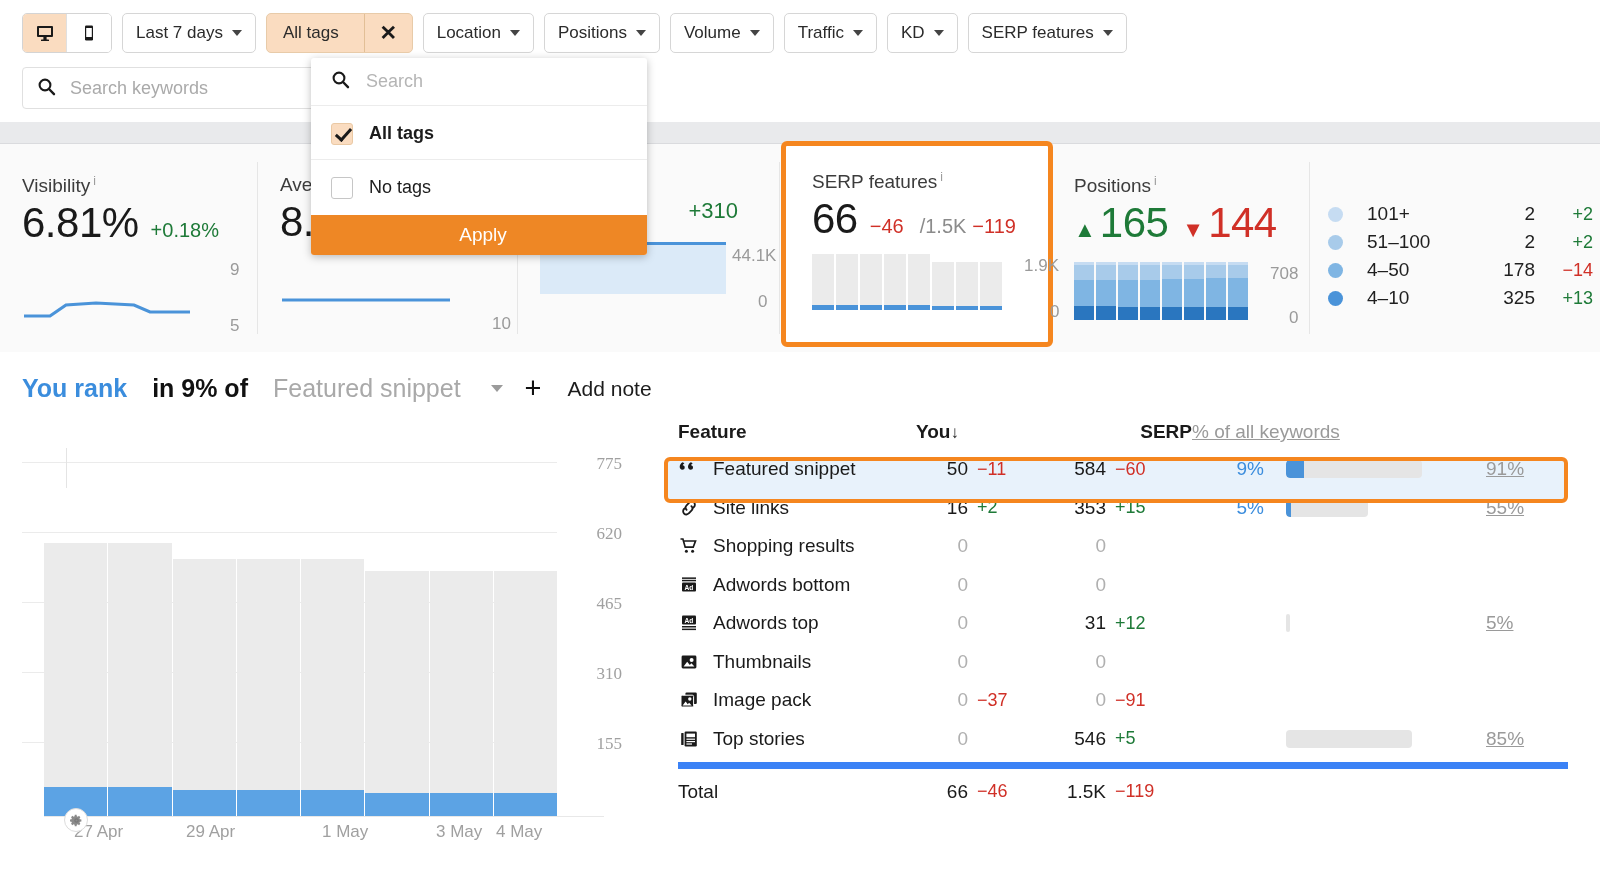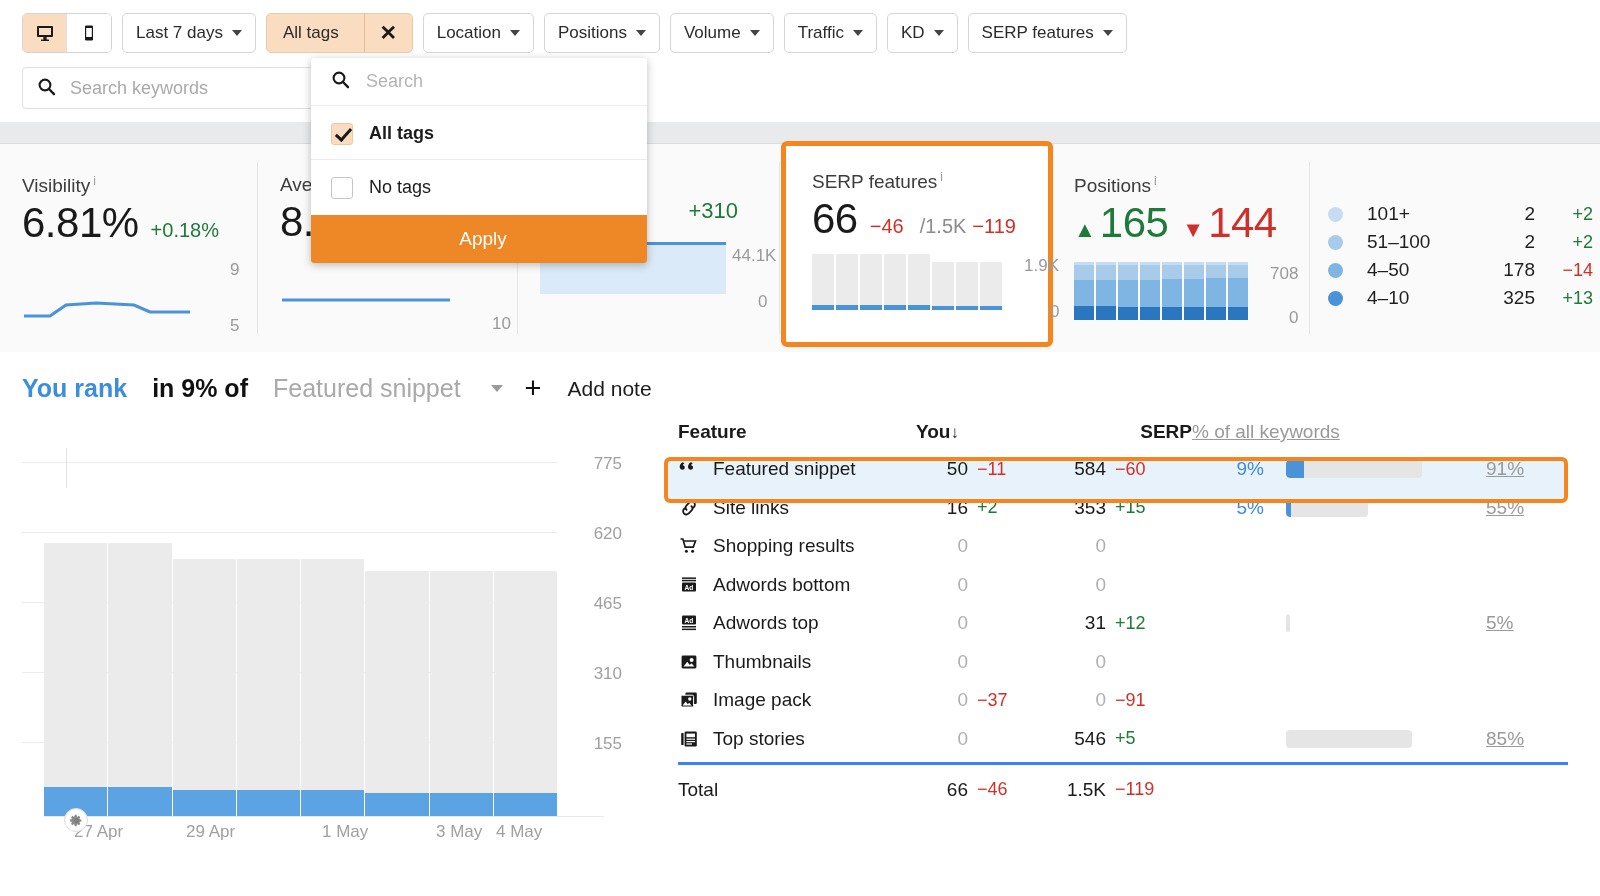--- a/index.html
+++ b/index.html
@@ -93,21 +93,21 @@
   .cbox {
     width: 22px; height: 22px; border: 1px solid #c6c6c6; border-radius: 3px;
     background: #fff; position: relative; flex: none;
   }
   .cbox.checked { background: #fadcc0; border-color: #eac9a4; }
   .cbox.checked:after {
     content: ""; position: absolute; left: 7px; top: 1px; width: 6px; height: 13px;
     border: solid #1a1a1a; border-width: 0 3px 3px 0; transform: rotate(42deg);
   }
   .dd-apply {
-    height: 48px; background: #ee8725; color: #fff; font-size: 19px;
+    height: 40px; background: #ee8725; color: #fff; font-size: 19px;
     display: flex; align-items: center; justify-content: center;
     border-radius: 0 0 3px 3px;
     padding-left: 8px;
   }
 
   
   .cards {
     position: absolute; left: 0; top: 144px; width: 1600px; height: 208px;
     background: #fafafa; display: flex;
   }
@@ -170,21 +170,21 @@
   .rankhead .dcaret {
     width: 0; height: 0; border-left: 6px solid transparent; border-right: 6px solid transparent;
     border-top: 7px solid #9b9b9b; margin-left: 14px;
   }
   .rankhead .plus { font-size: 29px; color: #111; margin-left: 6px; line-height: 1; }
   .rankhead .addnote { font-size: 21px; color: #1c1c1c; margin-left: 10px; }
 
   
   .chart { position: absolute; left: 22px; top: 440px; width: 600px; height: 420px; }
   .gridline { position: absolute; left: 0; width: 535px; height: 1px; background: #ebebeb; }
-  .ytick { position: absolute; right: 0; font-size: 17px; color: #a0a0a0; }
+  .ytick { position: absolute; right: 0; font-size: 17px; color: #a0a0a0; font-family: Liberation Serif, serif; }
   .plot { position: absolute; left: 22px; bottom: 44px; width: 513px; height: 350px; display: flex; align-items: flex-end; gap: 1px; }
   .col { flex: 1; position: relative; height: 100%; }
   .col .grey { position: absolute; left: 0; bottom: 0; width: 100%; background: #ebebeb; }
   .col .blue { position: absolute; left: 0; bottom: 0; width: 100%; background: #5ca3e4; }
   .vline { position: absolute; left: 44px; top: 8px; width: 1px; height: 40px; background: #e4e4e4; }
   .gear {
     position: absolute; left: 42px; bottom: 28px; width: 24px; height: 24px;
     border-radius: 50%; background: #fff; border: 1px solid #dcdcdc;
     display: flex; align-items: center; justify-content: center; z-index: 5;
   }
@@ -215,21 +215,21 @@
   .barfill { position: absolute; left: 0; top: 0; height: 100%; background: #4a93d9; border-radius: 4px 0 0 4px; }
   .zero { color: #b0b0b0; }
   .th .c-allpct { font-weight: normal; color: #9a9a9a; }
   .th .c-you, .th .c-feat, .th .c-serp { font-weight: bold; }
   .th .c-you { width: 124px; text-align: left; }
   .th .c-serp { width: 152px; text-align: right; }
   .sortarrow { font-size: 17px; }
 
   .totalrow {
     display: flex; align-items: center; height: 52px; font-size: 19px;
-    border-top: 3px solid #3b82f6; margin-top: 4px; color: #1a1a1a;
+    border-top: 7px solid #3b82f6; margin-top: 4px; color: #1a1a1a;
   }
 
   
   .hl-row {
     position: absolute; left: 664px; top: 457px; width: 904px; height: 46px;
     border: 4px solid #f5861f; border-radius: 6px; z-index: 15; pointer-events: none;
   }
   .rowhl-bg {
     position: absolute; left: 668px; top: 461px; width: 896px; height: 38px;
     background: #e8f2fb; z-index: 2;

